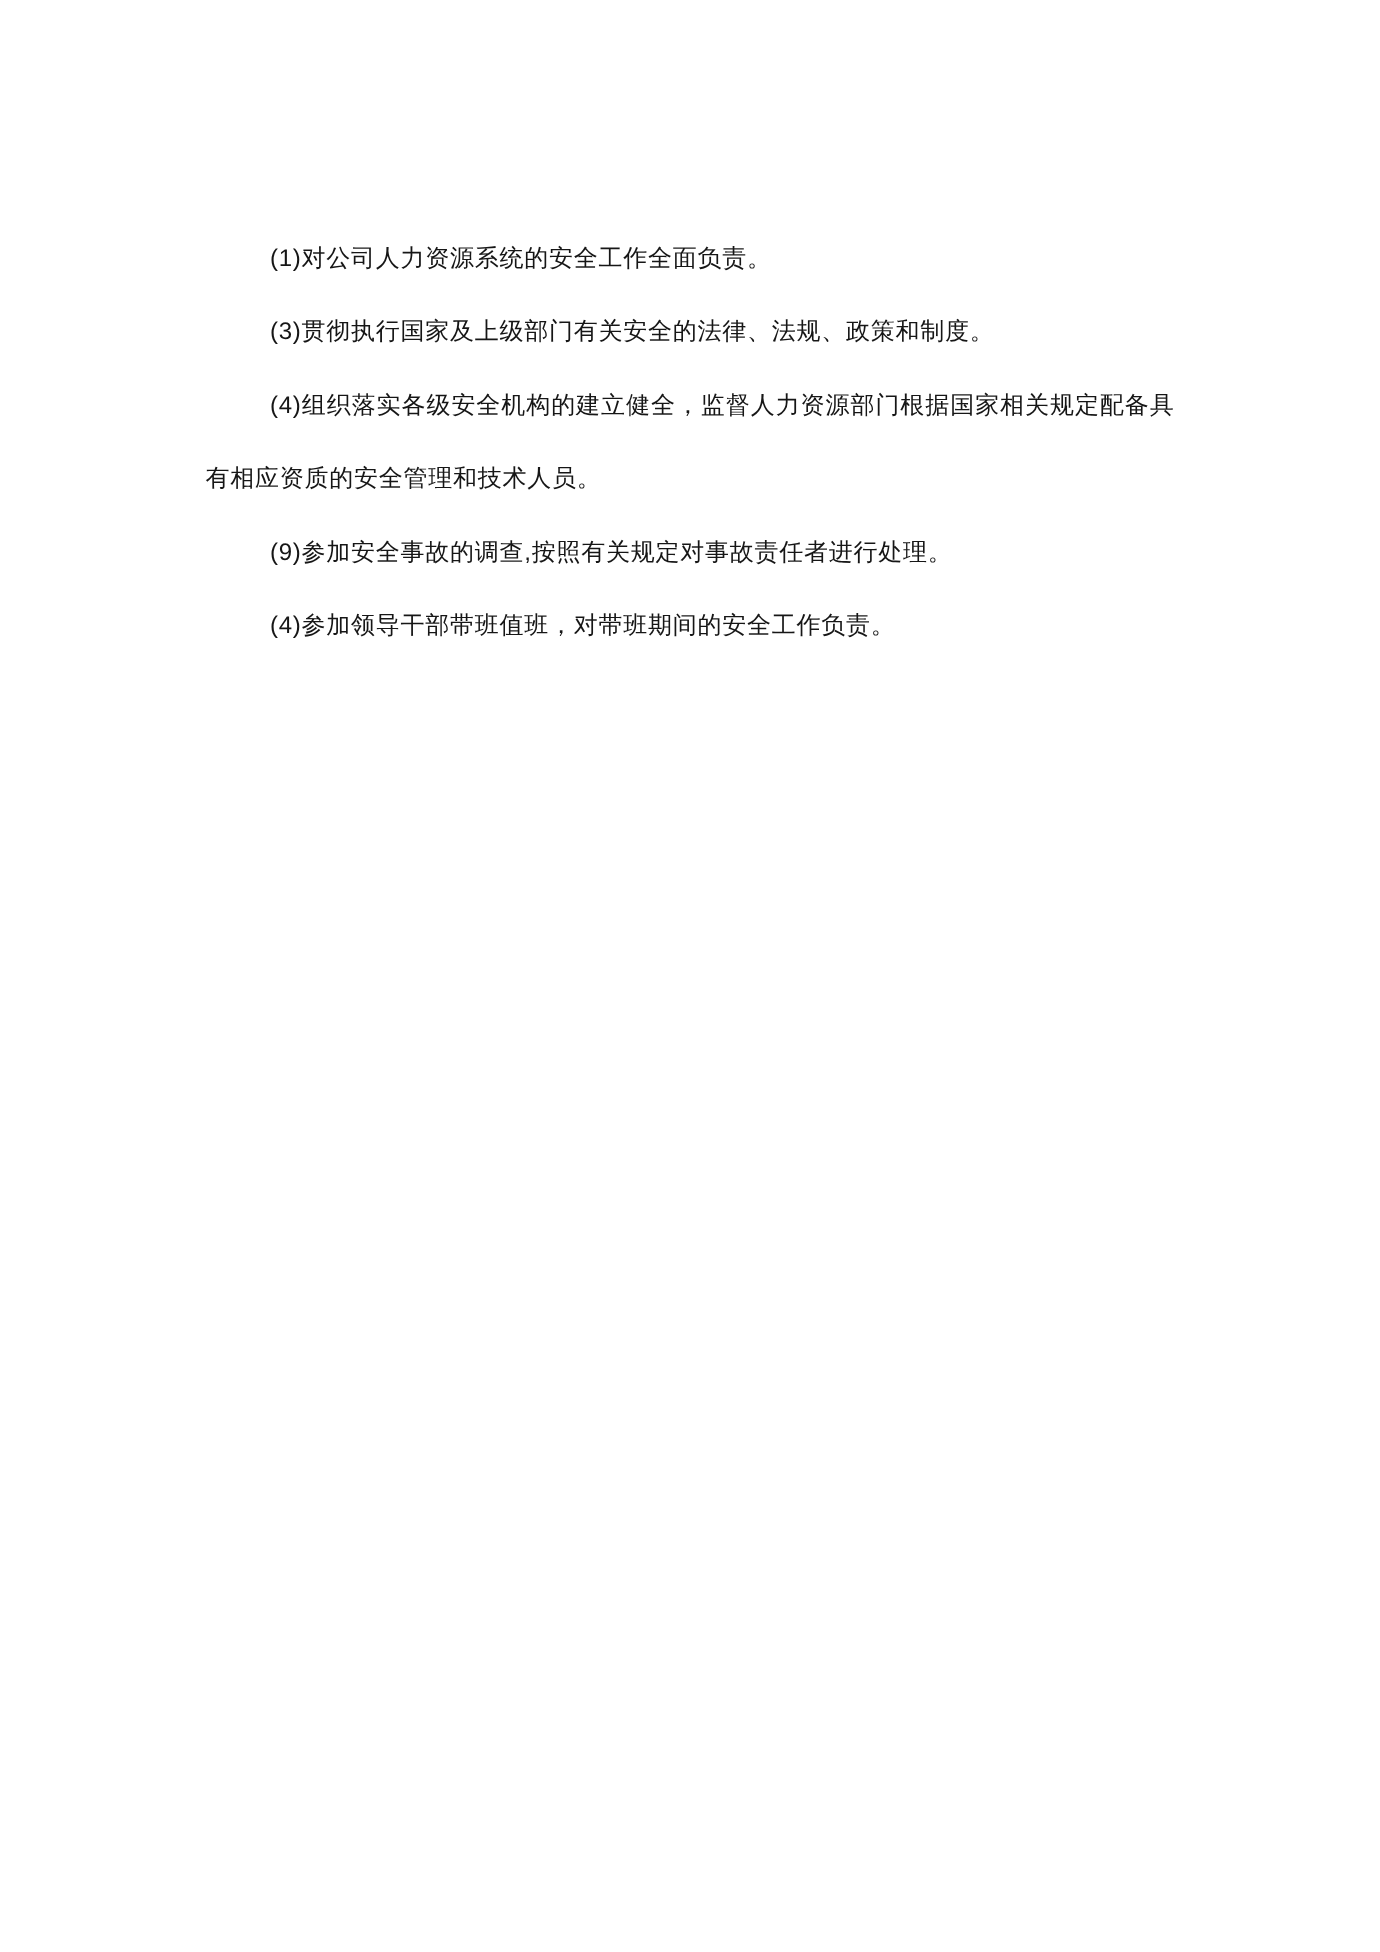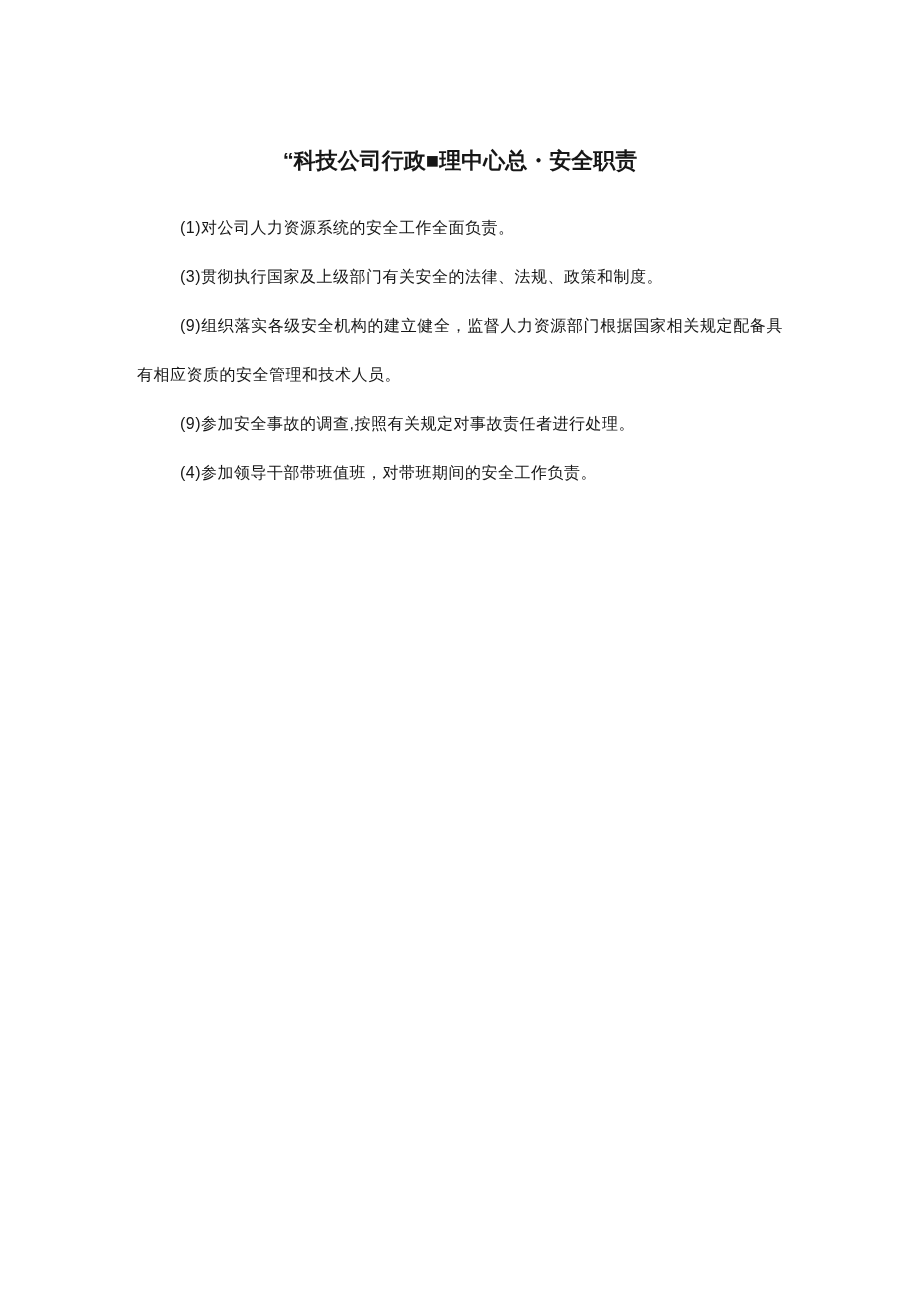--- a/index.html
+++ b/index.html
@@ -37,20 +37,19 @@
     text-indent: 43px;
     text-align: justify;
     letter-spacing: 0.5px;
   }
 </style>
 </head>
 <body>
 
 <div class="page">
   <div class="content">
-    <h1 class="doc-title">“科技公司行政■理中心总・安全职责</h1>
     <p class="doc-p">(1)对公司人力资源系统的安全工作全面负责。</p>
     <p class="doc-p">(3)贯彻执行国家及上级部门有关安全的法律、法规、政策和制度。</p>
-    <p class="doc-p">(9)组织落实各级安全机构的建立健全，监督人力资源部门根据国家相关规定配备具有相应资质的安全管理和技术人员。</p>
+    <p class="doc-p">(4)组织落实各级安全机构的建立健全，监督人力资源部门根据国家相关规定配备具有相应资质的安全管理和技术人员。</p>
     <p class="doc-p">(9)参加安全事故的调查,按照有关规定对事故责任者进行处理。</p>
     <p class="doc-p">(4)参加领导干部带班值班，对带班期间的安全工作负责。</p>
   </div>
 </div>
 
 </body></html>

